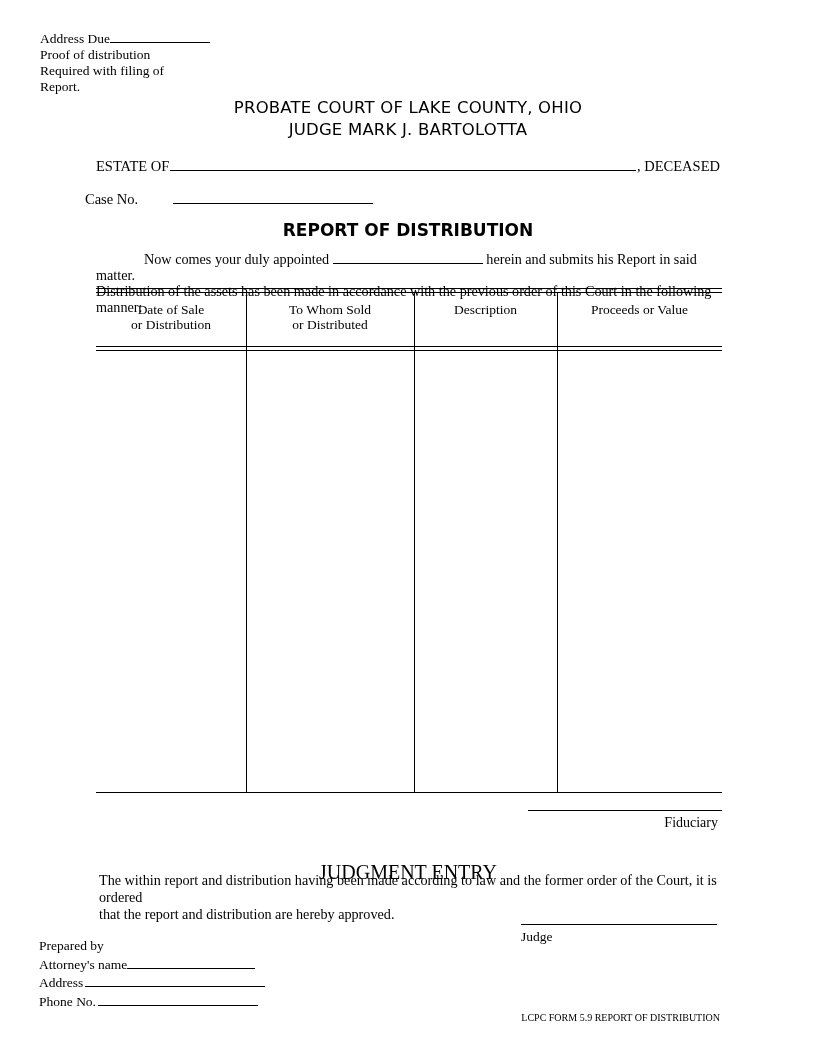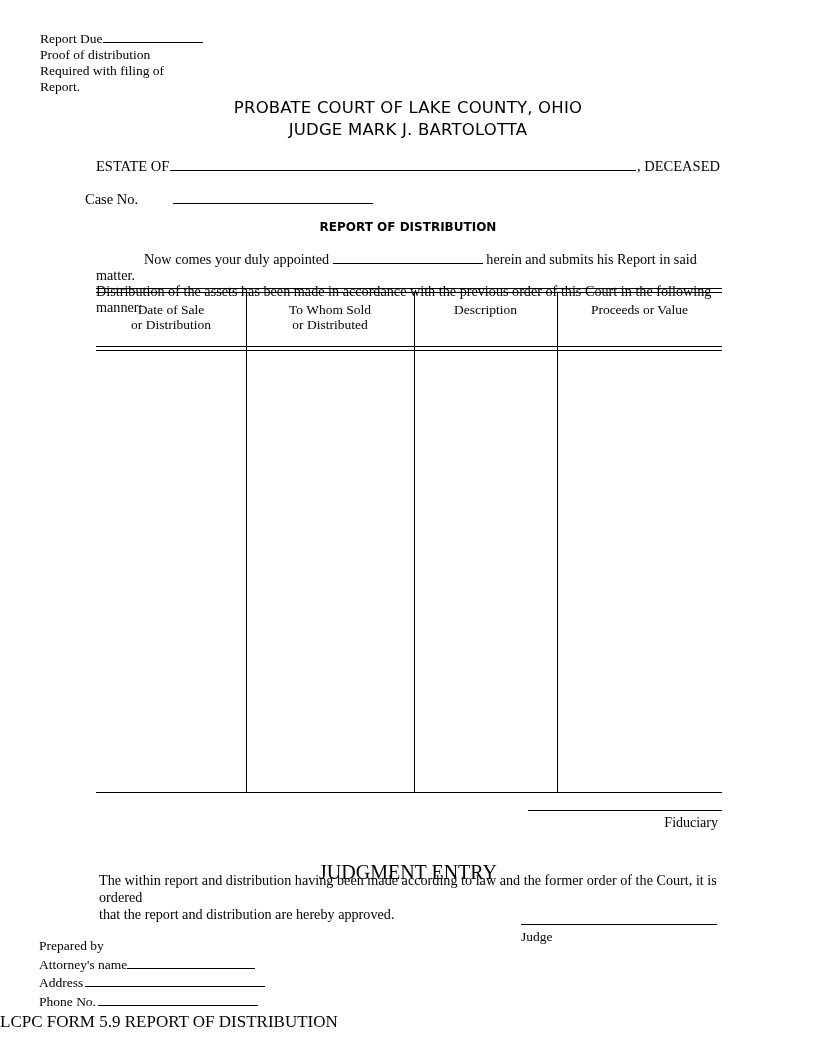--- a/index.html
+++ b/index.html
@@ -94,21 +94,21 @@
   }
 
   
   .rod-title {
     position: absolute;
     left: 0; top: 220px;
     width: 816px;
     text-align: center;
     font-family: "DejaVu Sans", sans-serif;
     font-weight: bold;
-    font-size: 12px;
+    font-size: 17px;
   }
 
   
   .intro {
     position: absolute;
     left: 96px;
     top: 250px;
     width: 625px;
     font-size: 14.2px;
     line-height: 16px;
@@ -233,31 +233,31 @@
   .prep .f-name    { width: 128px; }
   .prep .f-address { width: 180px; margin-left: 2px; }
   .prep .f-phone   { width: 160px; margin-left: 2px; }
 
   
   .footer {
     position: absolute;
     left: 0;
     top: 1012px;
     width: 720px;
-    text-align: left;
-    font-size: 17px;
+    text-align: right;
+    font-size: 10px;
   }
 </style>
 </head>
 <body>
 
 <div class="page">
 
   <div class="top-note">
-    <span class="line"><span>Report Due</span><span class="rule-inline" style="width:100px"></span></span>
+    <span class="line"><span>Address Due</span><span class="rule-inline" style="width:100px"></span></span>
     <span class="line">Proof of distribution</span>
     <span class="line">Required with filing of</span>
     <span class="line">Report.</span>
   </div>
 
   <div class="court-title">PROBATE COURT OF LAKE COUNTY, OHIO</div>
   <div class="judge-title">JUDGE MARK J. BARTOLOTTA</div>
 
   <div class="estate-row">
     <span>ESTATE OF</span>

